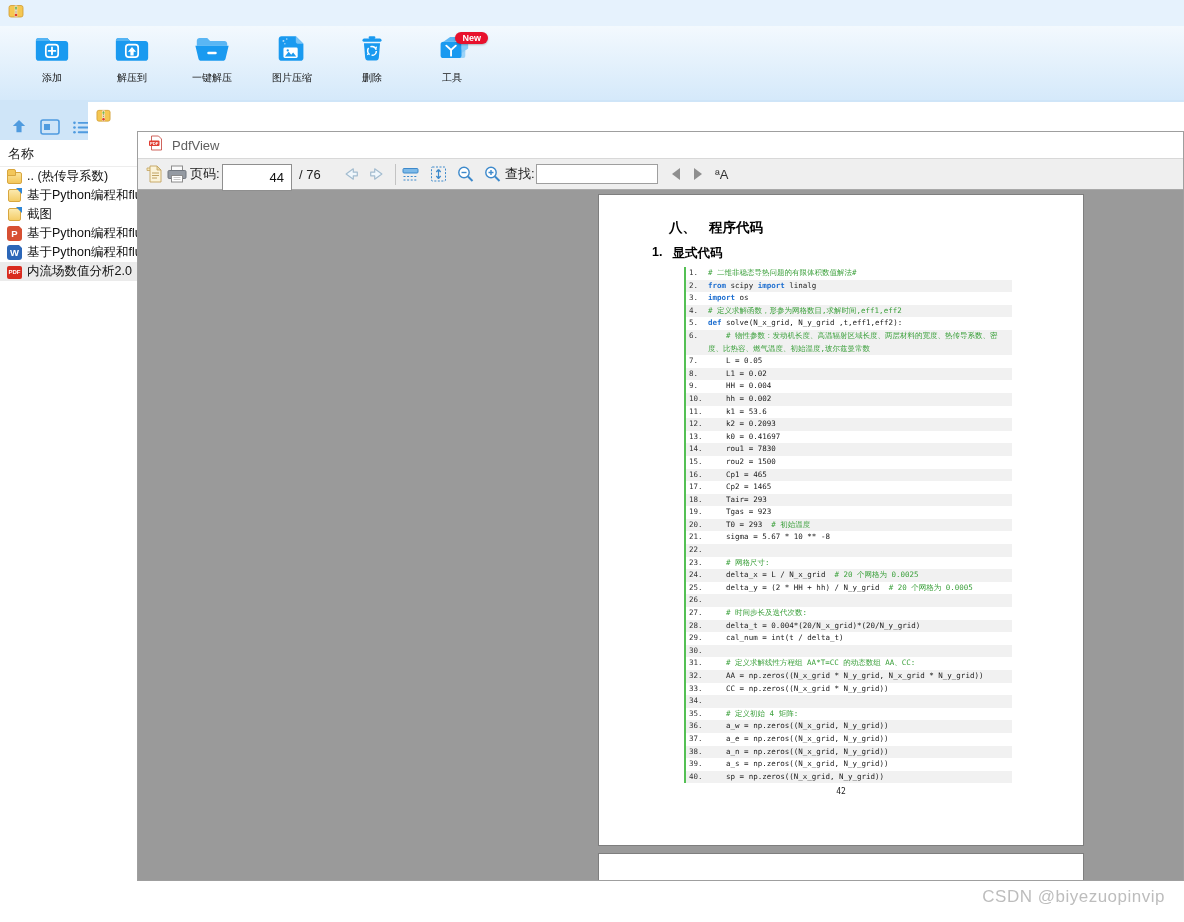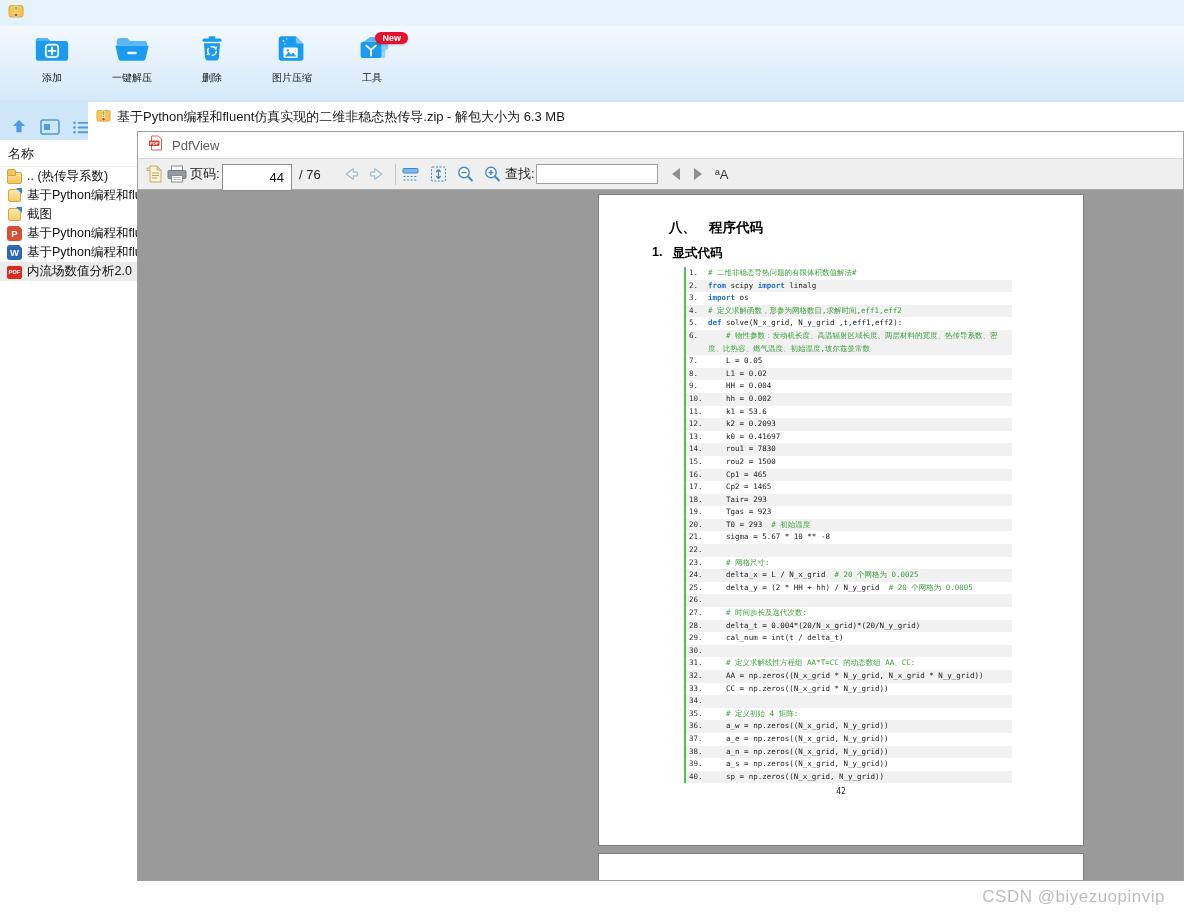--- a/index.html
+++ b/index.html
@@ -118,54 +118,65 @@
           <path d="M3 8c0-1.7 1.3-3 3-3h9l3 3H3z" fill="#54b4f4"></path>
           <rect x="13.5" y="12" width="13" height="13" rx="3" fill="none" stroke="#fff" stroke-width="1.8"></rect>
           <path d="M20 15v7M16.5 18.5h7" stroke="#fff" stroke-width="2" stroke-linecap="round"></path>
         </svg>
     </span>
     <span class="tlabel">添加</span>
   </div>
   <div class="tbtn">
     <span>
       <svg viewBox="0 0 40 32">
+          <path d="M3 8c0-1.7 1.3-3 3-3h9l3 3h16c1.7 0 3 1.3 3 3v15c0 1.7-1.3 3-3 3H6c-1.7 0-3-1.3-3-3z" fill="#1a9af0"></path>
+          <path d="M3 8c0-1.7 1.3-3 3-3h9l3 3H3z" fill="#54b4f4"></path>
+          <rect x="13.5" y="12" width="13" height="13" rx="3" fill="none" stroke="#fff" stroke-width="1.8"></rect>
+          <path d="M20 14.5l4.3 4.8h-2.6v4h-3.4v-4h-2.6z" fill="#fff"></path>
+        </svg>
+    </span>
+    <span class="tlabel">解压到</span>
+  </div>
+  <div class="tbtn">
+    <span>
+      <svg viewBox="0 0 40 32">
           <path d="M4 8c0-1.7 1.3-3 3-3h8l3 3h15c1.7 0 3 1.3 3 3v2H4z" fill="#5ab6f4"></path>
           <path d="M2.5 13h35l-3.2 13.5c-.3 1.5-1.5 2.5-3 2.5H8.7c-1.5 0-2.7-1-3-2.5z" fill="#1a9af0"></path>
           <rect x="15" y="19.5" width="10" height="2.6" rx="1.3" fill="#fff"></rect>
         </svg>
     </span>
     <span class="tlabel">一键解压</span>
-  </div>
-  <div class="tbtn">
-    <span>
-      <svg viewBox="0 0 40 32">
-          <rect x="16.5" y="3" width="7" height="3" rx="1.2" fill="#1a9af0"></rect>
-          <rect x="10" y="5.5" width="20" height="3.4" rx="1.7" fill="#1a9af0"></rect>
-          <path d="M11.5 10.5h17l-1.3 15.2c-.15 1.6-1.2 2.8-2.8 2.8h-8.8c-1.6 0-2.65-1.2-2.8-2.8z" fill="#1a9af0"></path>
-          <circle cx="20" cy="18.5" r="4.6" fill="none" stroke="#fff" stroke-width="1.6" stroke-dasharray="7.5 2.2"></circle>
-          <path d="M23.4 14.4l2-.4-.5 2.1z" fill="#fff"></path>
-          <path d="M16.6 22.6l-2 .4.5-2.1z" fill="#fff"></path>
-        </svg>
-    </span>
-    <span class="tlabel">删除</span>
   </div>
   <div class="tbtn">
     <span>
       <svg viewBox="0 0 40 32">
           <path d="M9 3h15l8 8v15c0 1.7-1.3 3-3 3H9c-1.7 0-3-1.3-3-3V6c0-1.7 1.3-3 3-3z" fill="#1a9af0"></path>
           <path d="M24 3l8 8h-6c-1.1 0-2-.9-2-2z" fill="#7ac4f6"></path>
           <circle cx="11" cy="8" r="1" fill="#bfe3fb"></circle>
           <circle cx="14.5" cy="6" r=".8" fill="#bfe3fb"></circle>
           <circle cx="12.5" cy="11" r=".7" fill="#bfe3fb"></circle>
           <rect x="11" y="15" width="15" height="11" rx="1.5" fill="#fff"></rect>
           <path d="M12.5 24.5l4-5 2.7 3 2-2.2 3.3 4.2z" fill="#1a9af0"></path>
           <circle cx="15.5" cy="18" r="1.2" fill="#1a9af0"></circle>
         </svg>
     </span>
     <span class="tlabel">图片压缩</span>
+  </div>
+  <div class="tbtn">
+    <span>
+      <svg viewBox="0 0 40 32">
+          <rect x="16.5" y="3" width="7" height="3" rx="1.2" fill="#1a9af0"></rect>
+          <rect x="10" y="5.5" width="20" height="3.4" rx="1.7" fill="#1a9af0"></rect>
+          <path d="M11.5 10.5h17l-1.3 15.2c-.15 1.6-1.2 2.8-2.8 2.8h-8.8c-1.6 0-2.65-1.2-2.8-2.8z" fill="#1a9af0"></path>
+          <circle cx="20" cy="18.5" r="4.6" fill="none" stroke="#fff" stroke-width="1.6" stroke-dasharray="7.5 2.2"></circle>
+          <path d="M23.4 14.4l2-.4-.5 2.1z" fill="#fff"></path>
+          <path d="M16.6 22.6l-2 .4.5-2.1z" fill="#fff"></path>
+        </svg>
+    </span>
+    <span class="tlabel">删除</span>
   </div>
   <div class="tbtn">
     <span>
       <svg viewBox="0 0 40 32">
           <rect x="25" y="17" width="9" height="9" rx="2" fill="#9bd3f8"></rect>
           <path d="M11 9l7-5h12l-7 5z" fill="#5ab6f4"></path>
           <path d="M30 9l7-5v12l-7 5z" fill="#86caf7"></path>
           <rect x="8" y="9" width="22" height="17" rx="3" fill="#1a9af0"></rect>
           <path d="M14 13l5 4.5 5-4.5M19 17.5v6" stroke="#fff" stroke-width="2" fill="none" stroke-linecap="round"></path>
         </svg>
@@ -204,21 +215,20 @@
   <div class="addr-field">
     <span>
       <svg width="15" height="15" viewBox="0 0 16 16">
           <rect x="1" y="2.5" width="14" height="11.5" rx="2" fill="#f5c752" stroke="#cf9a2e" stroke-width="0.8"></rect>
           <rect x="6.7" y="2.5" width="2.6" height="11.5" fill="#efe6d0"></rect>
           <path d="M8 3.5v10" stroke="#8a7a50" stroke-width="0.8" stroke-dasharray="1.4 1"></path>
           <circle cx="8" cy="5" r="1.1" fill="#6abf4b"></circle>
           <circle cx="8" cy="12" r="1.3" fill="#e23b2e"></circle>
         </svg>
     </span>
-    <span>基于Python编程和fluent仿真实现的二维非稳态热传导.zip - 解包大小为 6.3 MB</span>
   </div>
 </div>
 
 <div class="filelist">
   <div class="fl-header">名称</div>
   <div>
       <div class="frow">
         <span class="ficon ic-folder"></span>
         <span class="flabel">.. (热传导系数)</span>
       </div>

